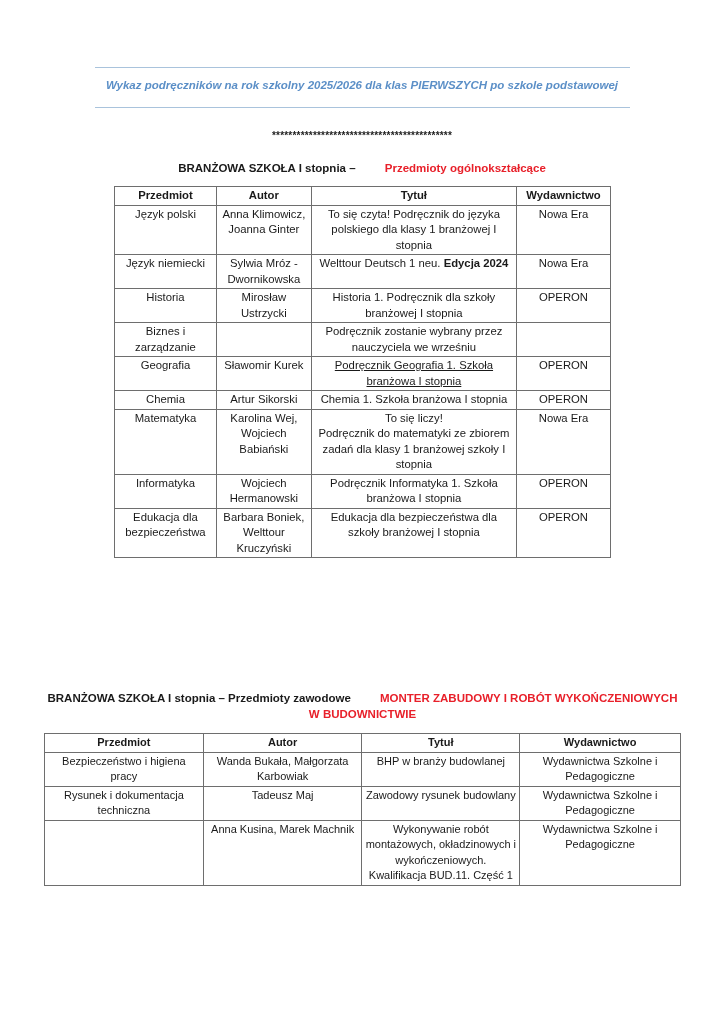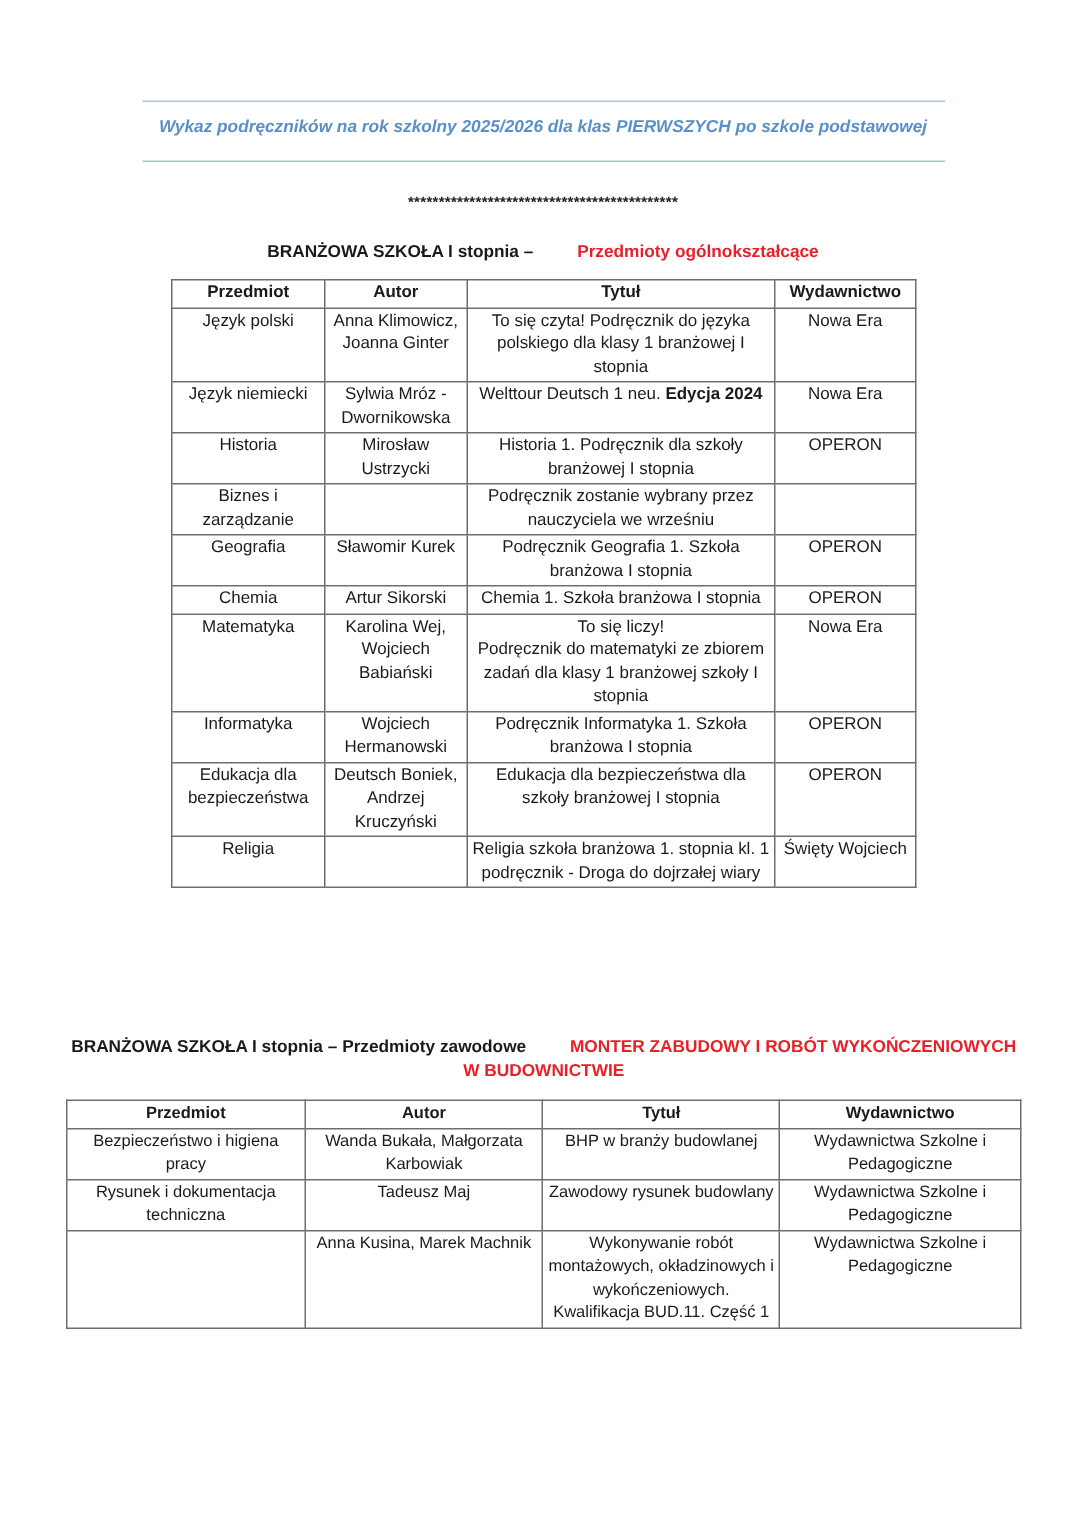--- a/index.html
+++ b/index.html
@@ -68,21 +68,21 @@
       </tr>
       <tr>
         <td><span style="white-space: pre-line;">Biznes i zarządzanie</span></td>
         <td><span style="white-space: pre-line;"></span></td>
         <td><span style="white-space: pre-line;">Podręcznik zostanie wybrany przez nauczyciela we wrześniu</span><b class="inline"></b></td>
         <td><span style="white-space: pre-line;"></span></td>
       </tr>
       <tr>
         <td><span style="white-space: pre-line;">Geografia</span></td>
         <td><span style="white-space: pre-line;">Sławomir Kurek</span></td>
-        <td><span style="white-space: pre-line;">Podręcznik Geografia 1. Szkoła branżowa I stopnia</span><b class="inline"></b></td>
+        <td><span style="white-space: pre-line; text-decoration: underline;">Podręcznik Geografia 1. Szkoła branżowa I stopnia</span><b class="inline"></b></td>
         <td><span style="white-space: pre-line;">OPERON</span></td>
       </tr>
       <tr>
         <td><span style="white-space: pre-line;">Chemia</span></td>
         <td><span style="white-space: pre-line;">Artur Sikorski</span></td>
         <td><span style="white-space: pre-line;">Chemia 1. Szkoła branżowa I stopnia</span><b class="inline"></b></td>
         <td><span style="white-space: pre-line;">OPERON</span></td>
       </tr>
       <tr>
         <td><span style="white-space: pre-line; margin-top: 20px;">Matematyka</span></td>
@@ -92,29 +92,23 @@
         <td><span style="white-space: pre-line;">Nowa Era</span></td>
       </tr>
       <tr>
         <td><span style="white-space: pre-line;">Informatyka</span></td>
         <td><span style="white-space: pre-line;">Wojciech Hermanowski</span></td>
         <td><span style="white-space: pre-line;">Podręcznik Informatyka 1. Szkoła branżowa I stopnia</span><b class="inline"></b></td>
         <td><span style="white-space: pre-line;">OPERON</span></td>
       </tr>
       <tr>
         <td><span style="white-space: pre-line; margin-top: 25px;">Edukacja dla bezpieczeństwa</span></td>
-        <td><span style="white-space: pre-line;">Deutsch Boniek, Andrzej Kruczyński</span></td>
+        <td><span style="white-space: pre-line;">Barbara Boniek, Welttour Kruczyński</span></td>
         <td><span style="white-space: pre-line;">Edukacja dla bezpieczeństwa dla szkoły branżowej I stopnia</span><b class="inline"></b></td>
         <td><span style="white-space: pre-line;">OPERON</span></td>
-      </tr>
-      <tr>
-        <td><span style="white-space: pre-line;">Religia</span></td>
-        <td><span style="white-space: pre-line;"></span></td>
-        <td><span style="white-space: pre-line;">Religia szkoła branżowa 1. stopnia kl. 1 podręcznik - Droga do dojrzałej wiary</span><b class="inline"></b></td>
-        <td><span style="white-space: pre-line;">Święty Wojciech</span></td>
       </tr>
     </tbody>
 </table>
 
 <div class="sec-head" style="left:44px;width:637px;top:690px;">
   <span>BRANŻOWA SZKOŁA I stopnia – Przedmioty zawodowe </span><span class="red">MONTER ZABUDOWY I ROBÓT WYKOŃCZENIOWYCH W BUDOWNICTWIE</span>
 </div>
 
 <table id="t2">
   <colgroup>

